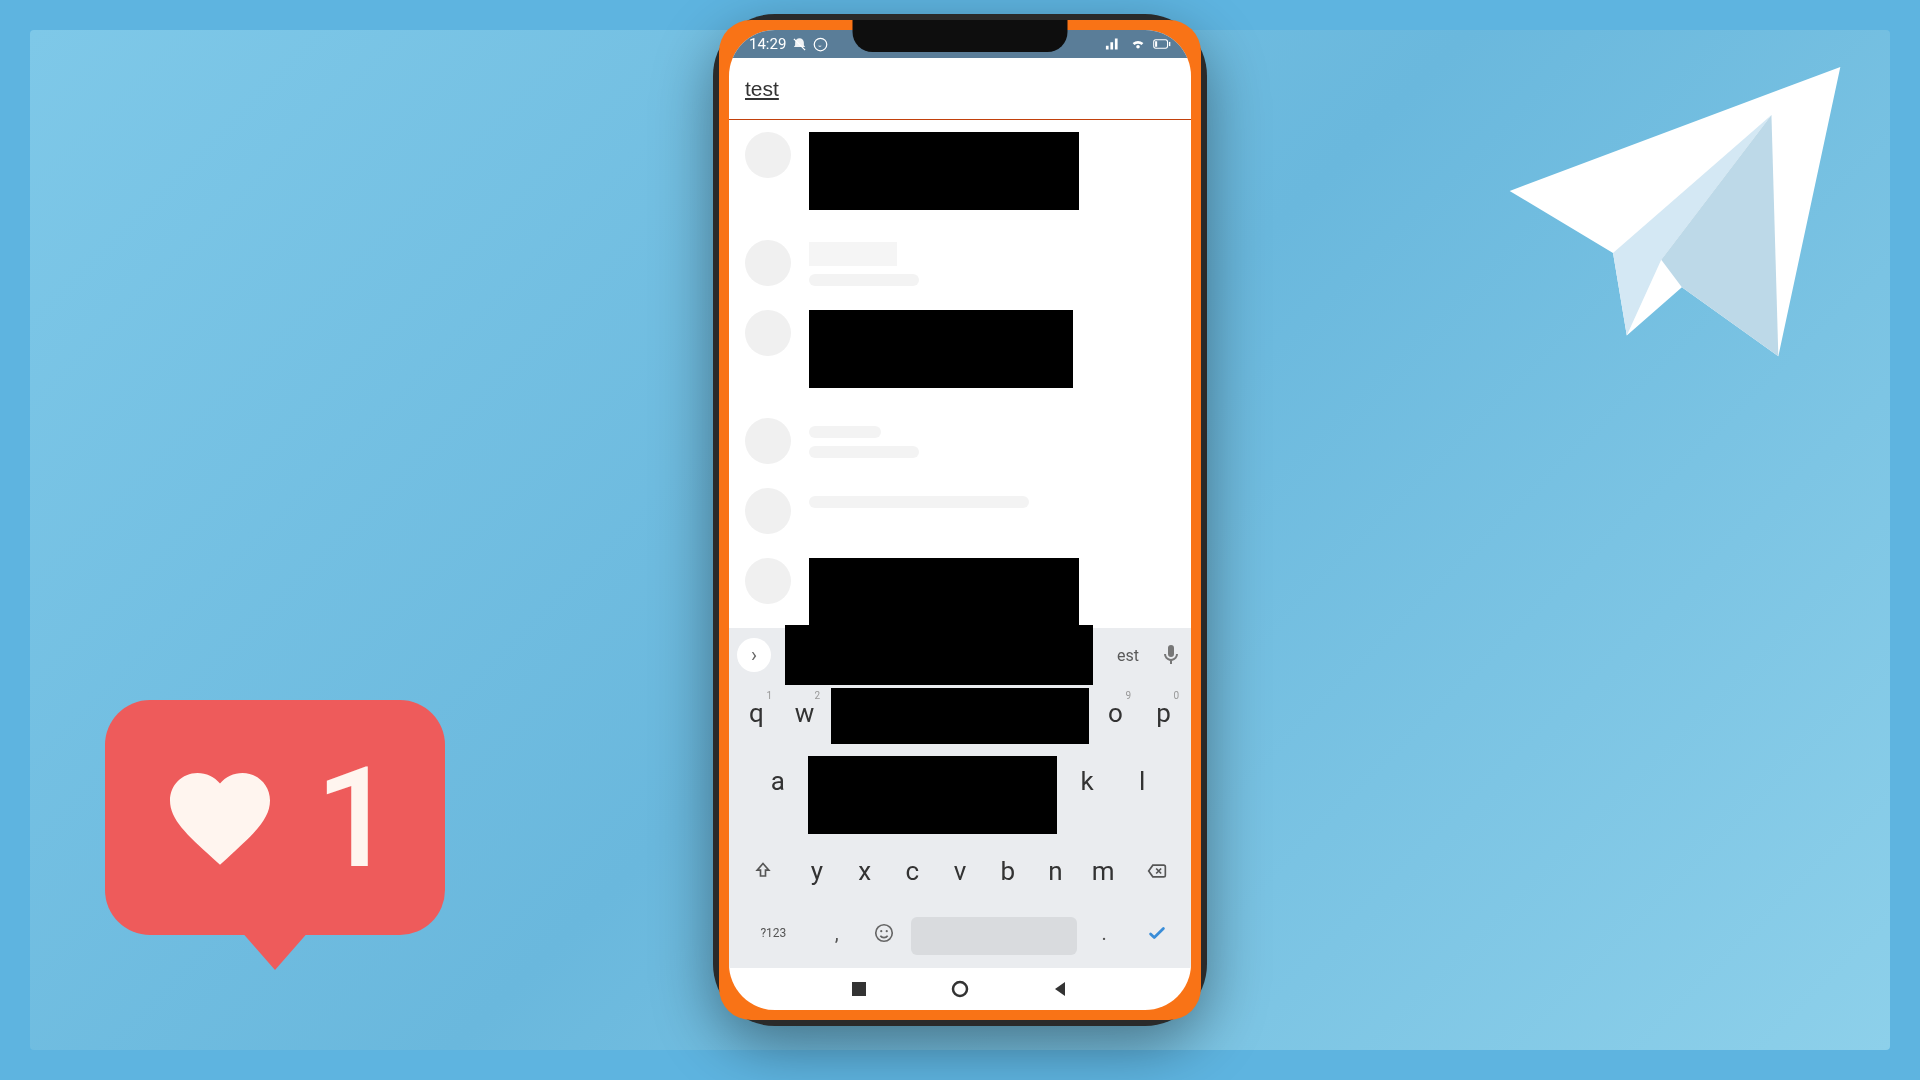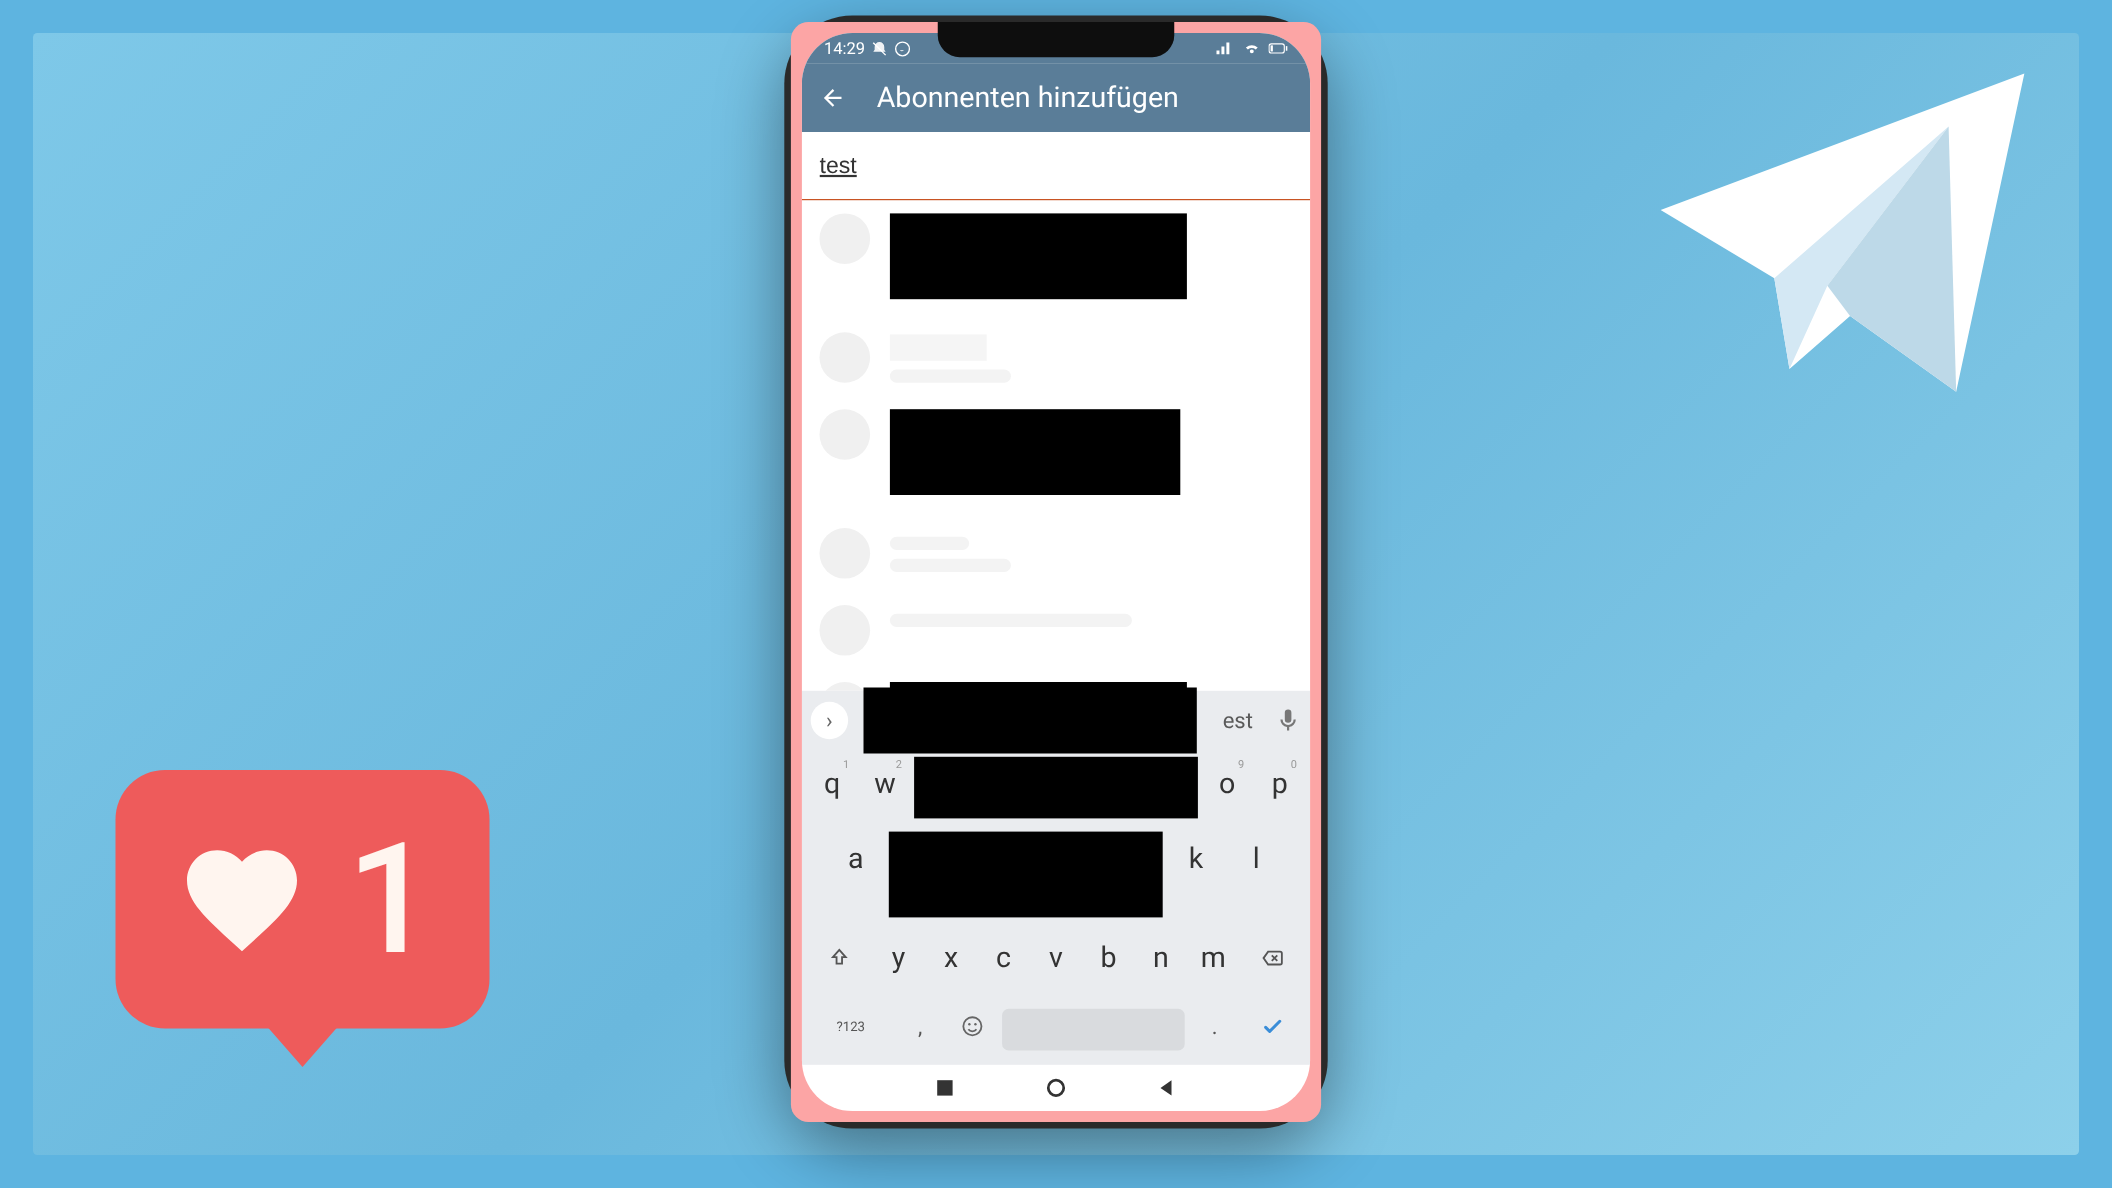--- a/index.html
+++ b/index.html
@@ -72,22 +72,22 @@
   width: 494px;
   height: 1012px;
   background: #2a2a2a;
   border-radius: 62px;
   padding: 6px;
   box-shadow: 0 20px 60px rgba(0,0,0,0.4);
 }
 .phone-frame {
   width: 100%;
   height: 100%;
-  background: #fca5a5;
-  border-radius: 16px;
+  background: #f97316;
+  border-radius: 32px;
   padding: 10px;
   position: relative;
 }
 .screen {
   width: 100%;
   height: 100%;
   background: #fff;
   border-radius: 46px;
   overflow: hidden;
   position: relative;
@@ -217,21 +217,21 @@
   color: #666;
 }
 .suggest-redact {
   background: #000;
   height: 60px;
   flex: 1;
   margin: 0 4px;
 }
 .suggest-text {
   color: #5a5a5a;
-  font-size: 20px;
+  font-size: 16px;
   padding: 0 10px;
 }
 .mic-icon { width: 24px; height: 24px; color: #777; }
 
 .key-row {
   display: flex;
   padding: 6px 6px;
   gap: 5px;
   justify-content: center;
 }
@@ -327,26 +327,20 @@
               <path fill="#fff" d="M10 12a2 2 0 100-4 2 2 0 000 4zm-6-6a10 10 0 0112 0l-2 2a7 7 0 00-8 0z"></path>
             </svg>
           <svg viewBox="0 0 26 14">
               <rect x="1" y="1" width="20" height="12" rx="3" fill="none" stroke="#fff" stroke-width="1.5"></rect>
               <rect x="23" y="4" width="2" height="6" fill="#fff"></rect>
               <rect x="3" y="3" width="3" height="8" fill="#fff"></rect>
             </svg>
         </div>
       </div>
 
-      <div class="app-header">
-        <svg class="back-arrow" width="24" height="24" viewBox="0 0 24 24">
-          <path fill="#fff" d="M20 11H7.83l5.59-5.59L12 4l-8 8 8 8 1.41-1.41L7.83 13H20z"></path>
-        </svg>
-        <span class="app-header-title">Abonnenten hinzufügen</span>
-      </div>
 
       <div class="search-row">
         <input class="search-input" value="test" style="">
       </div>
 
       <div class="contact-list">
         <div class="contact-item">
           <div class="avatar"></div>
           <div class="contact-lines">
               <div class="redacted-big"></div>

